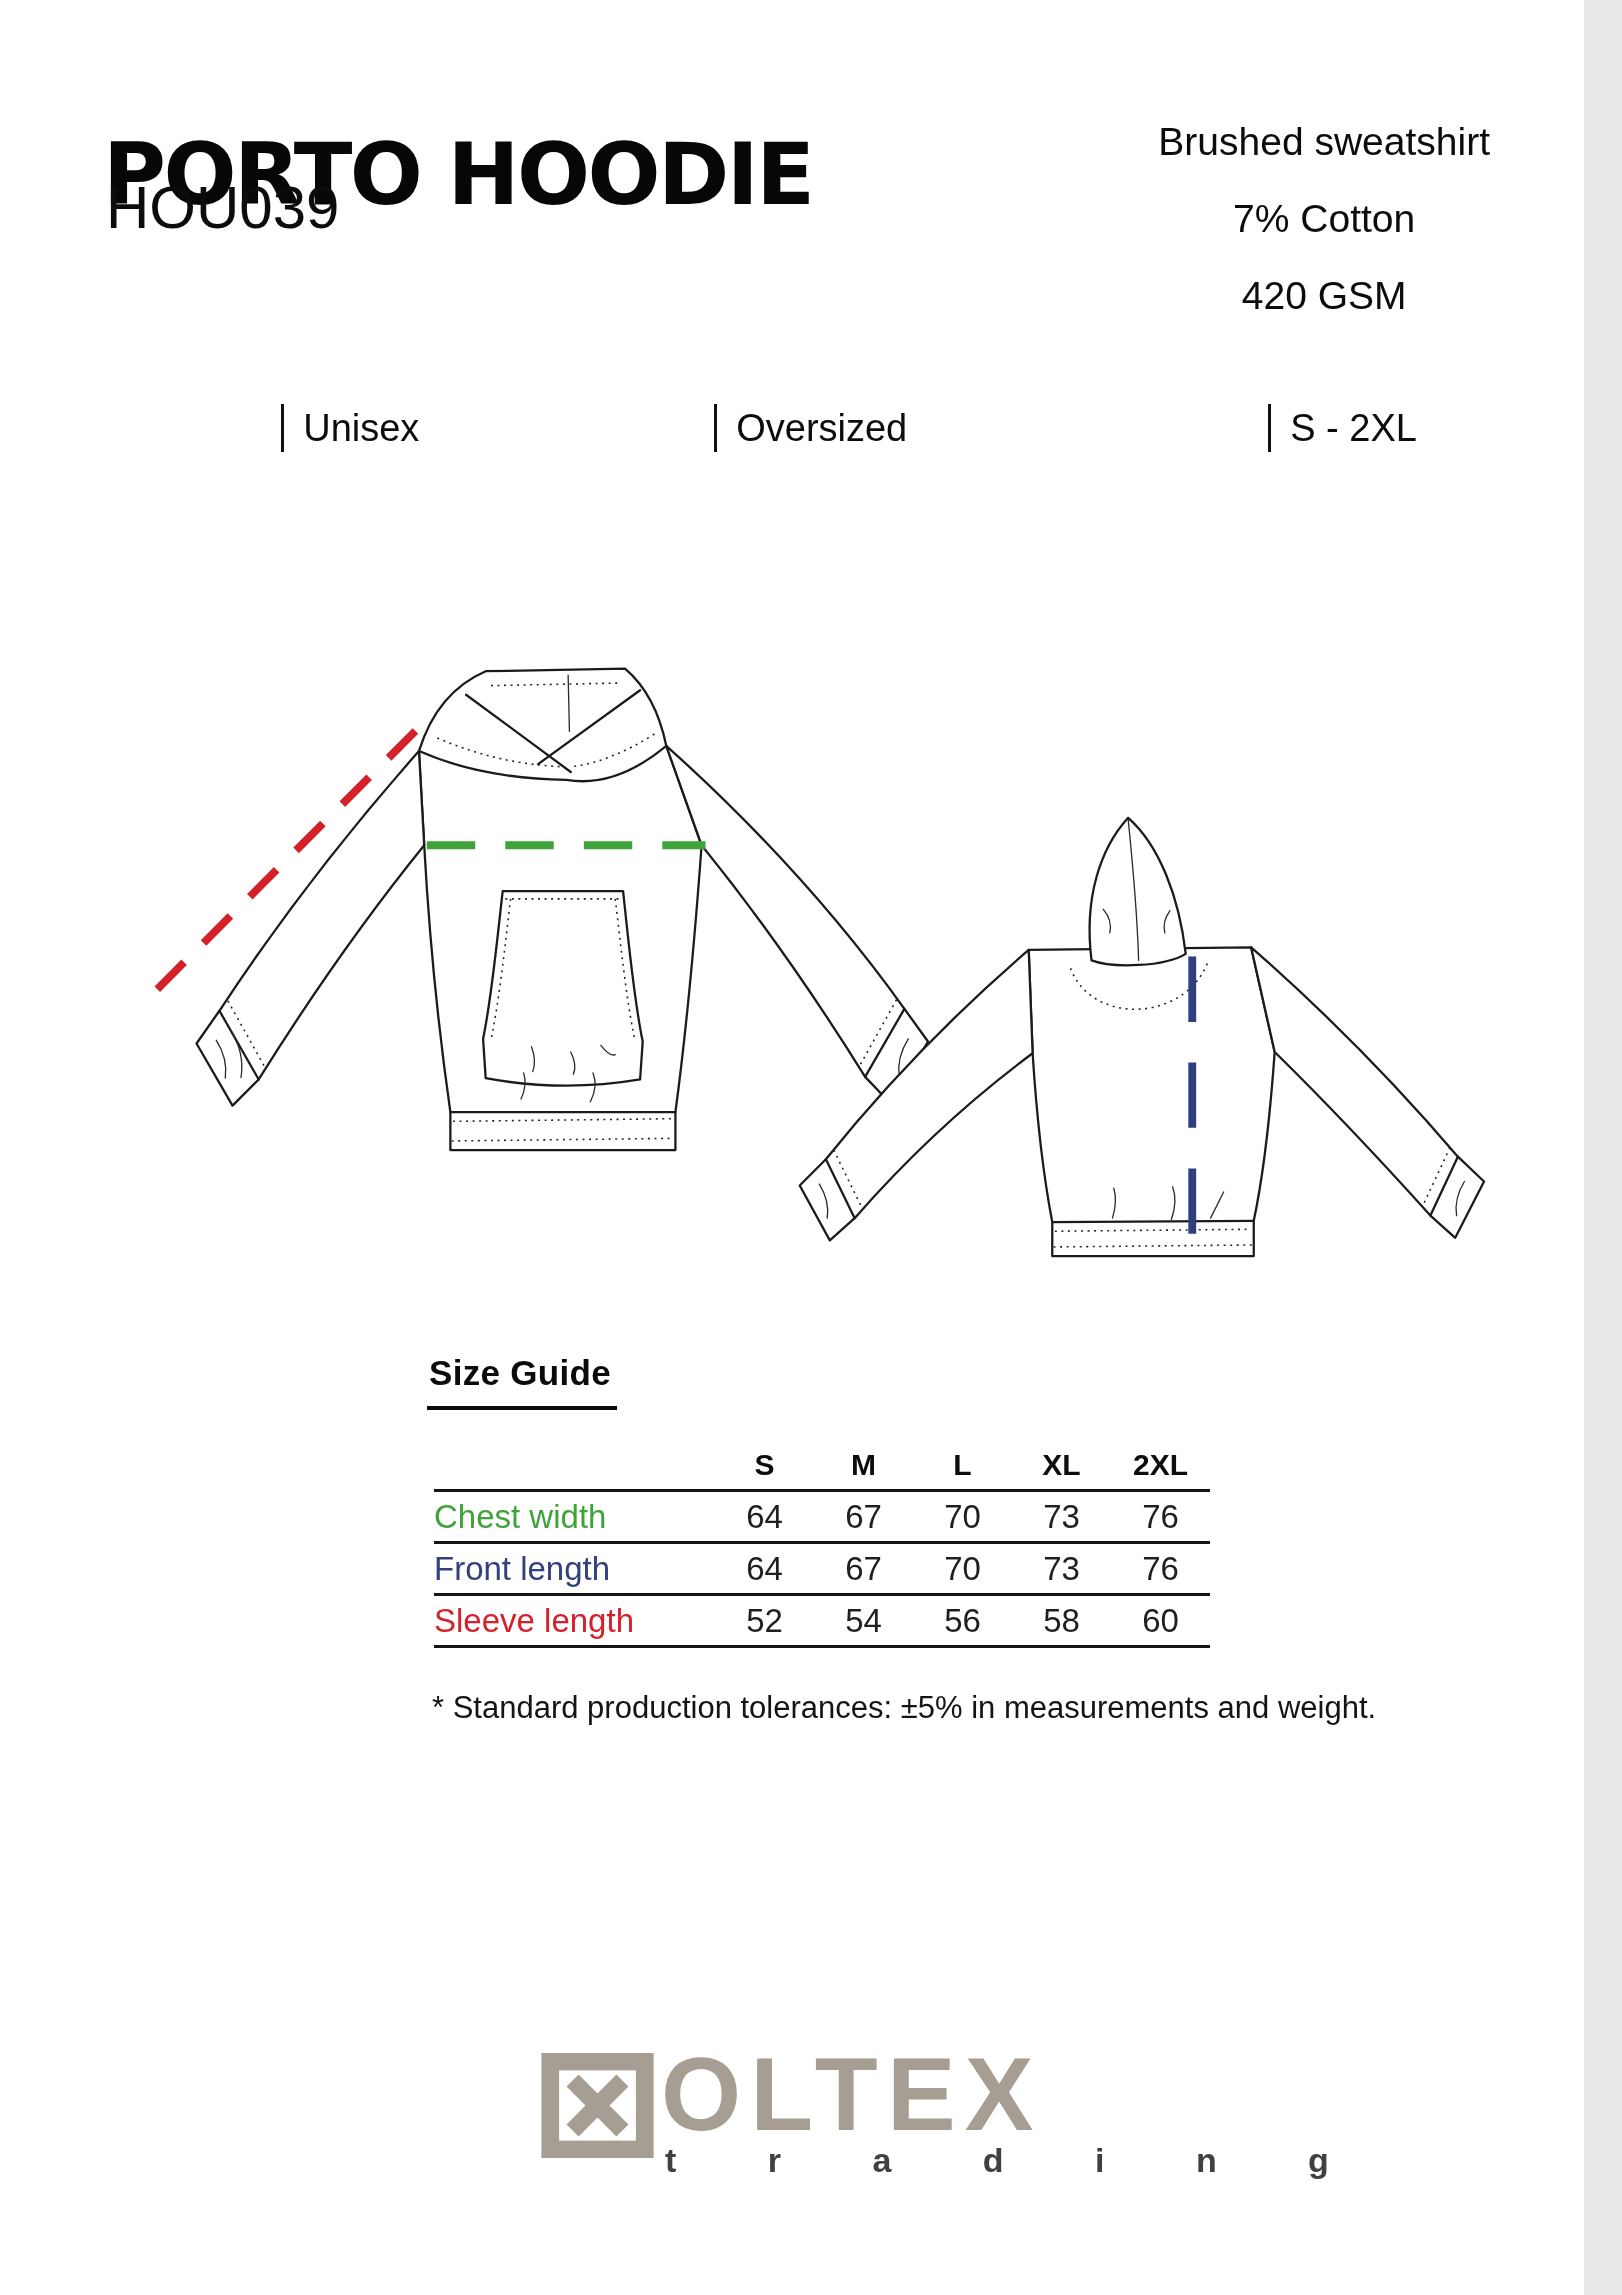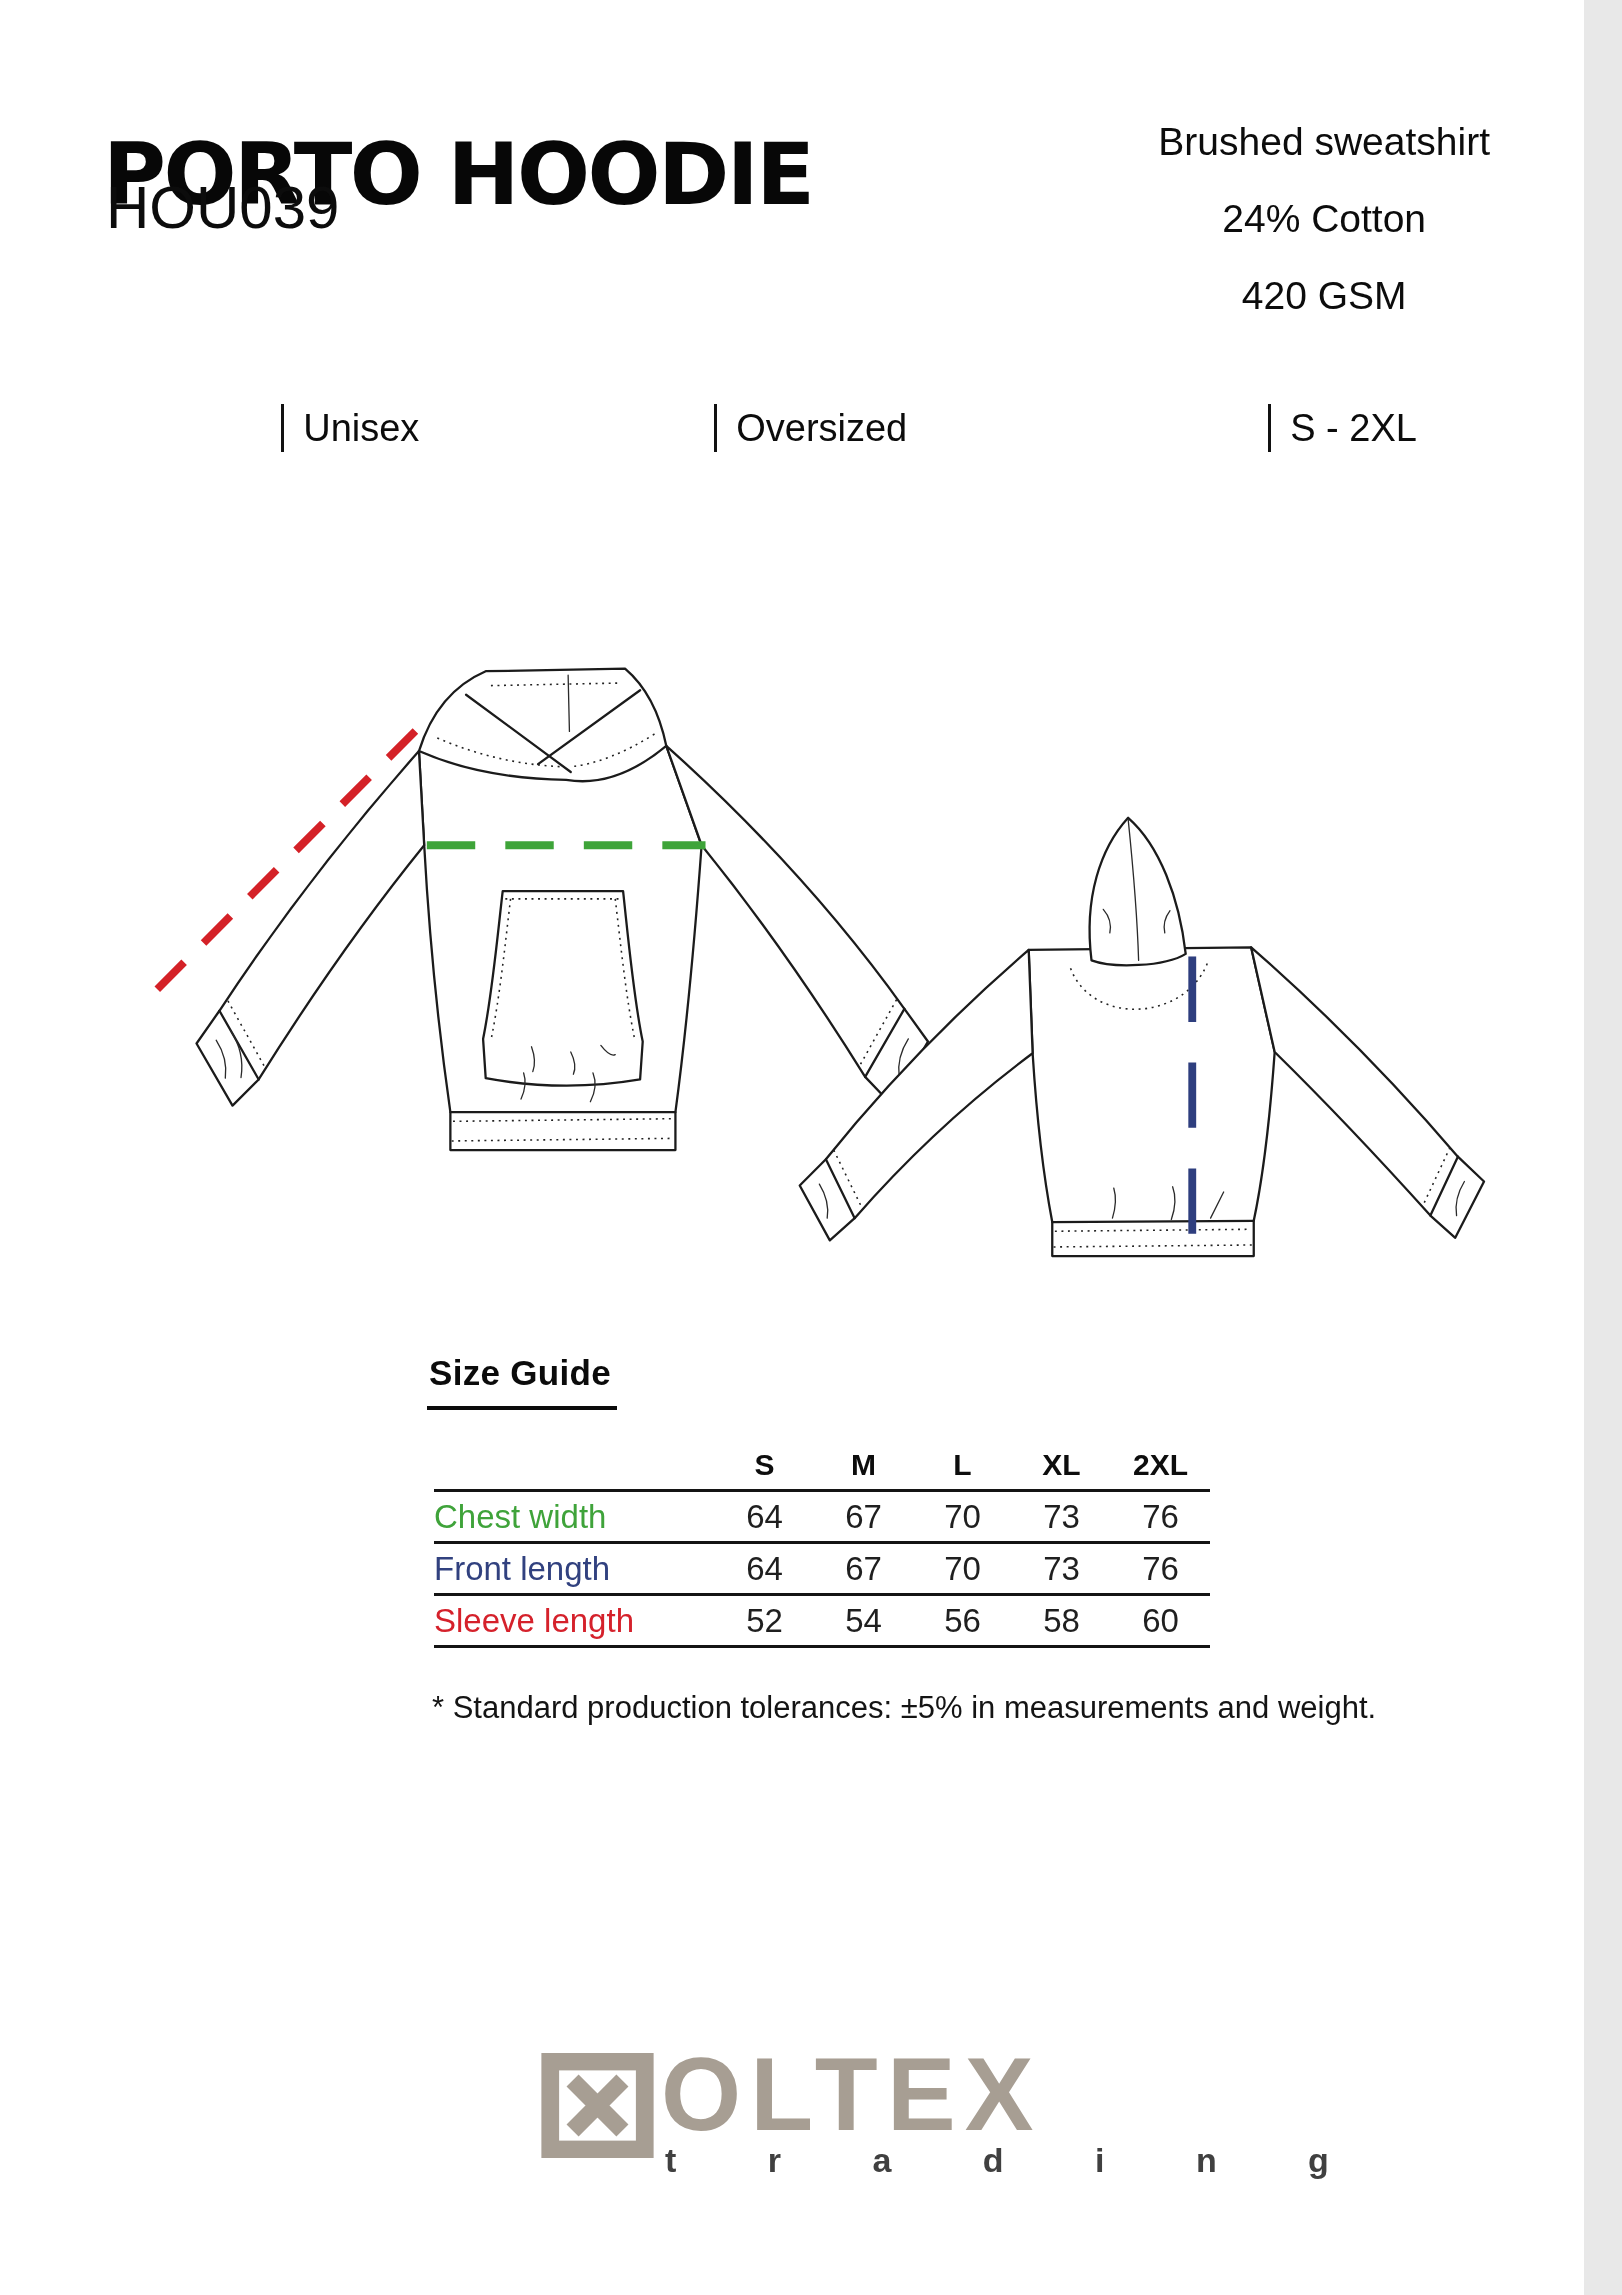--- a/index.html
+++ b/index.html
@@ -150,21 +150,21 @@
       <path class="stitch" d="M1636,1480 C1668,1568 1812,1562 1846,1470"></path>
 
       <path d="M1822,1462 L1822,1912" fill="none" stroke="#2e3e7e" stroke-width="12" stroke-dasharray="100 62"></path>
     </g>
   </svg>
 
   <h1 class="title">PORTO HOODIE</h1>
   <div class="sku">HOU039</div>
   <div class="material">
     <div>Brushed sweatshirt</div>
-    <div>24% Cotton</div>
+    <div>7% Cotton</div>
     <div>420 GSM</div>
   </div>
 
   <div class="attr a1">
     <span class="bar"></span>
     <span class="lbl">Unisex</span>
   </div>
   <div class="attr a2">
     <span class="bar"></span>
     <span class="lbl">Oversized</span>

